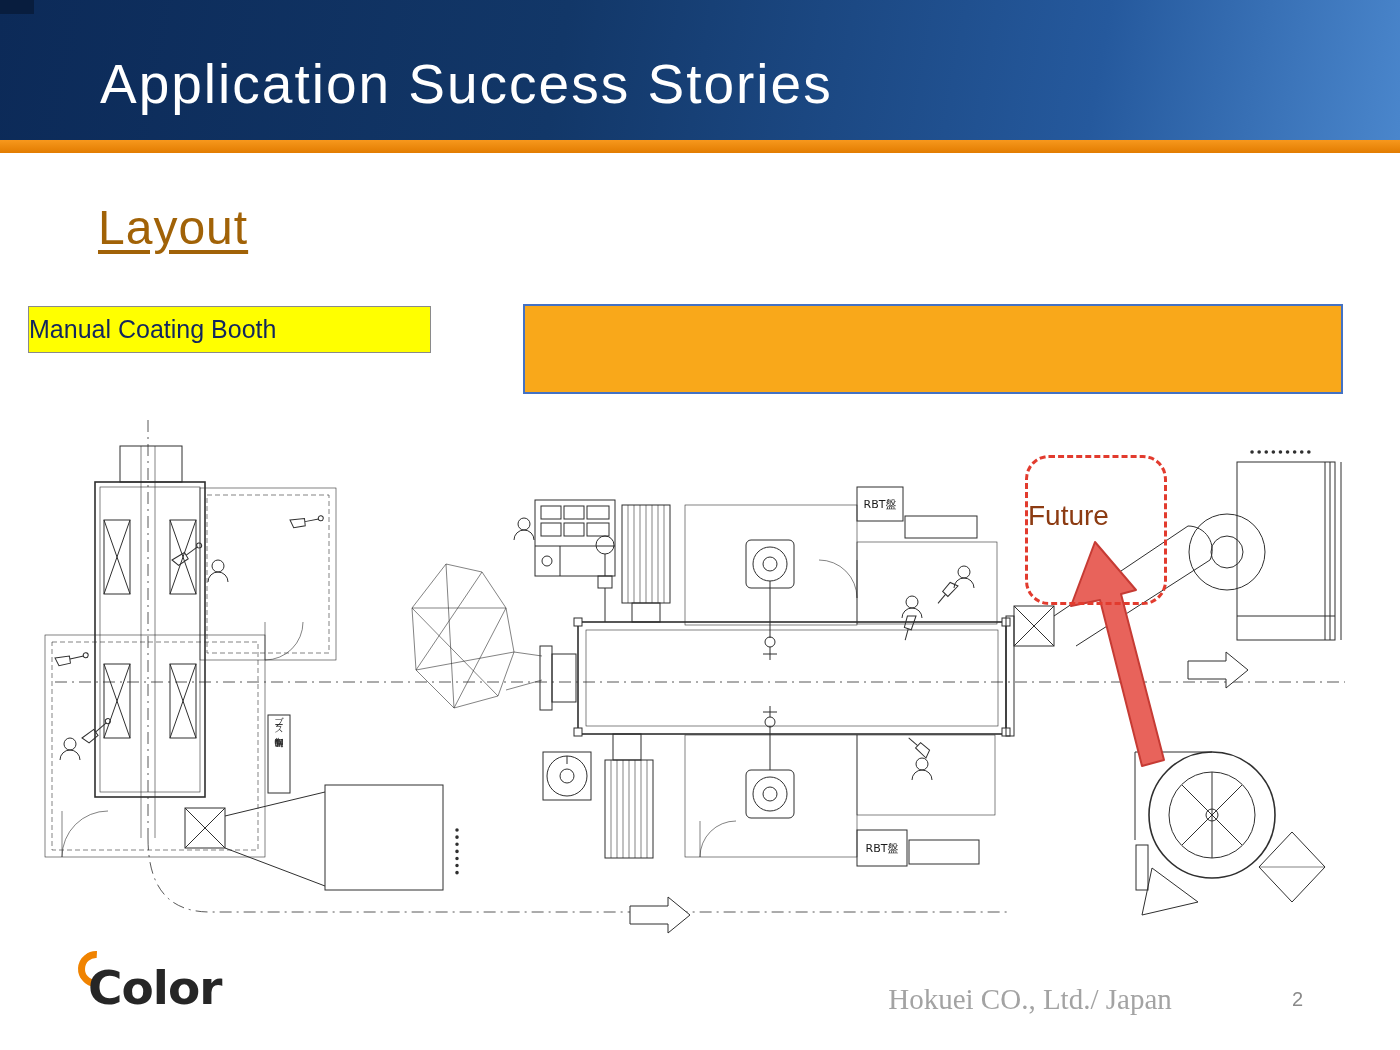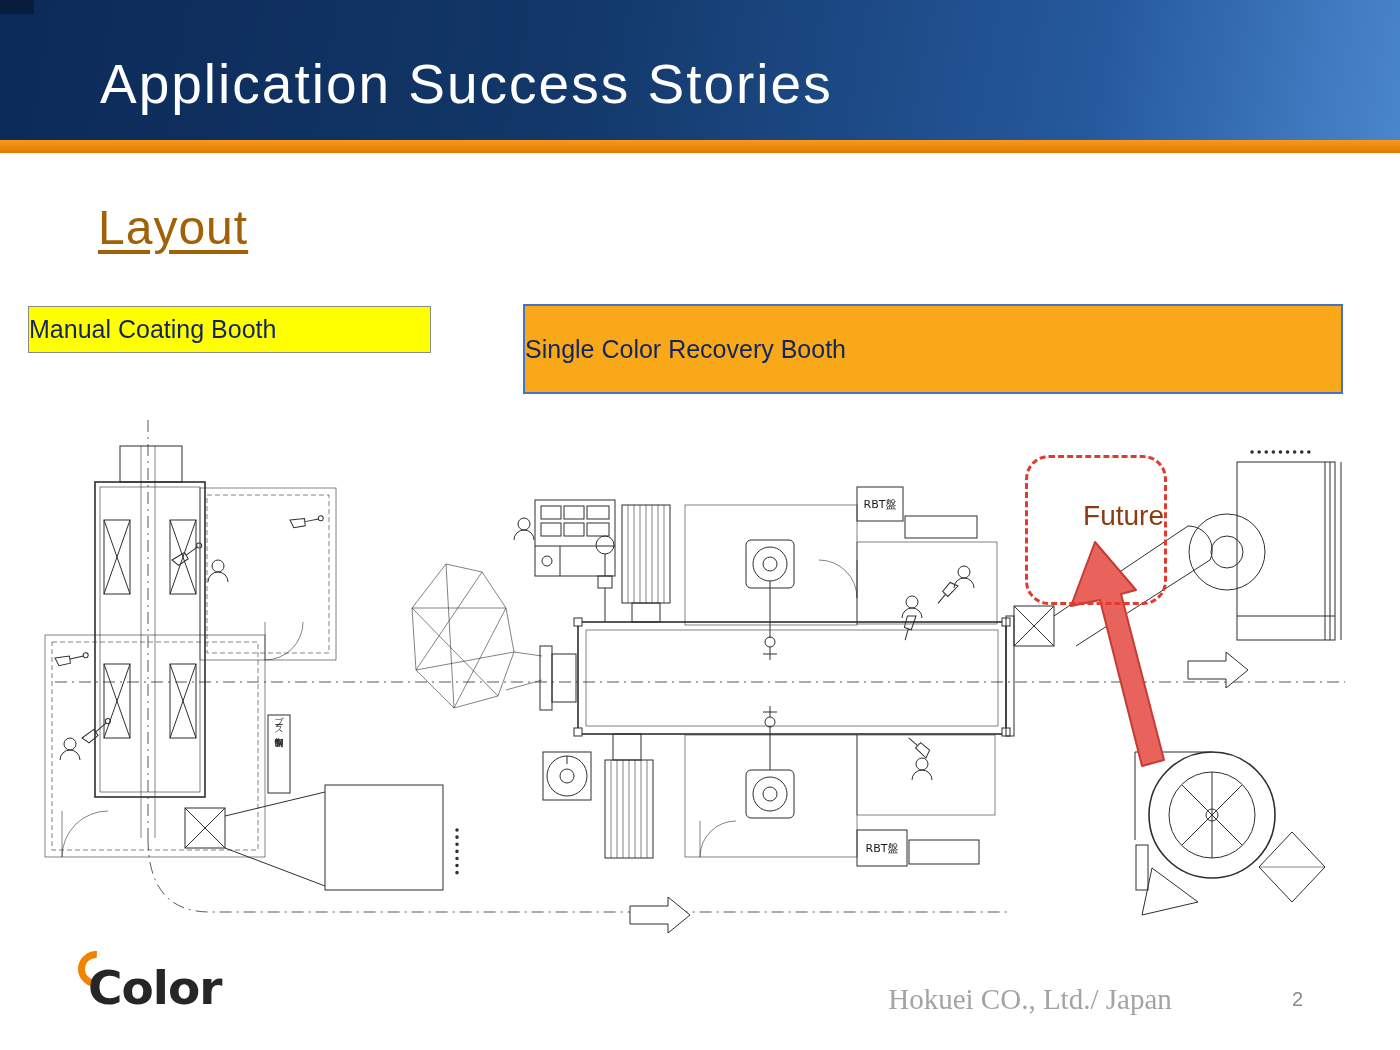--- a/index.html
+++ b/index.html
@@ -39,21 +39,21 @@
   #cad .thick { stroke-width:1.6; }
   #cad .dashed   { stroke-dasharray:5 3; stroke-width:0.6; }
   #cad .dashline { stroke-dasharray:12 5 2 5; stroke-width:0.8; }
   #cad .dots { stroke-width:3.5; stroke-linecap:round; stroke-dasharray:0.1 7; }
   #cad .fillw { fill:#fff; }
   #cad text { fill:#1a1a1a; stroke:none; font-family:"DejaVu Sans", sans-serif; }
   #cad .red-arrow { fill:#e8635b; stroke:#c63b34; stroke-width:2; stroke-linejoin:round; }
 
   
   .future-box { position:absolute; left:1025px; top:455px; width:142px; height:150px;
-                border:3px dashed #e23b2e; border-radius:24px; text-align:right; }
+                border:3px dashed #e23b2e; border-radius:24px; text-align:left; }
   .future-box .future-label { display:inline-block; margin-top:42px; color:#8c3b12;
                               font-size:28px; font-weight:500; }
 
   
   .logo { position:absolute; left:88px; top:960px; width:220px; height:60px; }
   .logo-arc { position:absolute; left:-10px; top:-9px; width:36px; height:36px;
               border:7px solid #f08300; border-right-color:transparent;
               border-bottom-color:transparent; border-radius:50%;
               transform:rotate(-42deg); }
   .logo-text { position:relative; font-size:47px; font-weight:700; color:#262626;
@@ -73,21 +73,20 @@
   </header>
   <div class="accent-stripe"></div>
 
   <h2 class="section-heading">Layout</h2>
 
   <div class="label-box label-yellow">
     <span class="lbl">Manual Coating Booth</span>
   </div>
 
   <div class="label-box label-orange">
-    <div class="lbl">Single Color Recovery Booth</div>
   </div>
 
   <div class="diagram-wrap">
     <svg id="cad" width="1400" height="525" viewBox="0 0 1400 525">
 
       <g>
         <line class="dashline" x1="148" y1="0" x2="148" y2="418"></line>
         <line class="dashline" x1="55" y1="262" x2="1345" y2="262"></line>
         <path class="dashline" d="M148 418 Q148 492 210 492 H1010"></path>
       </g>

